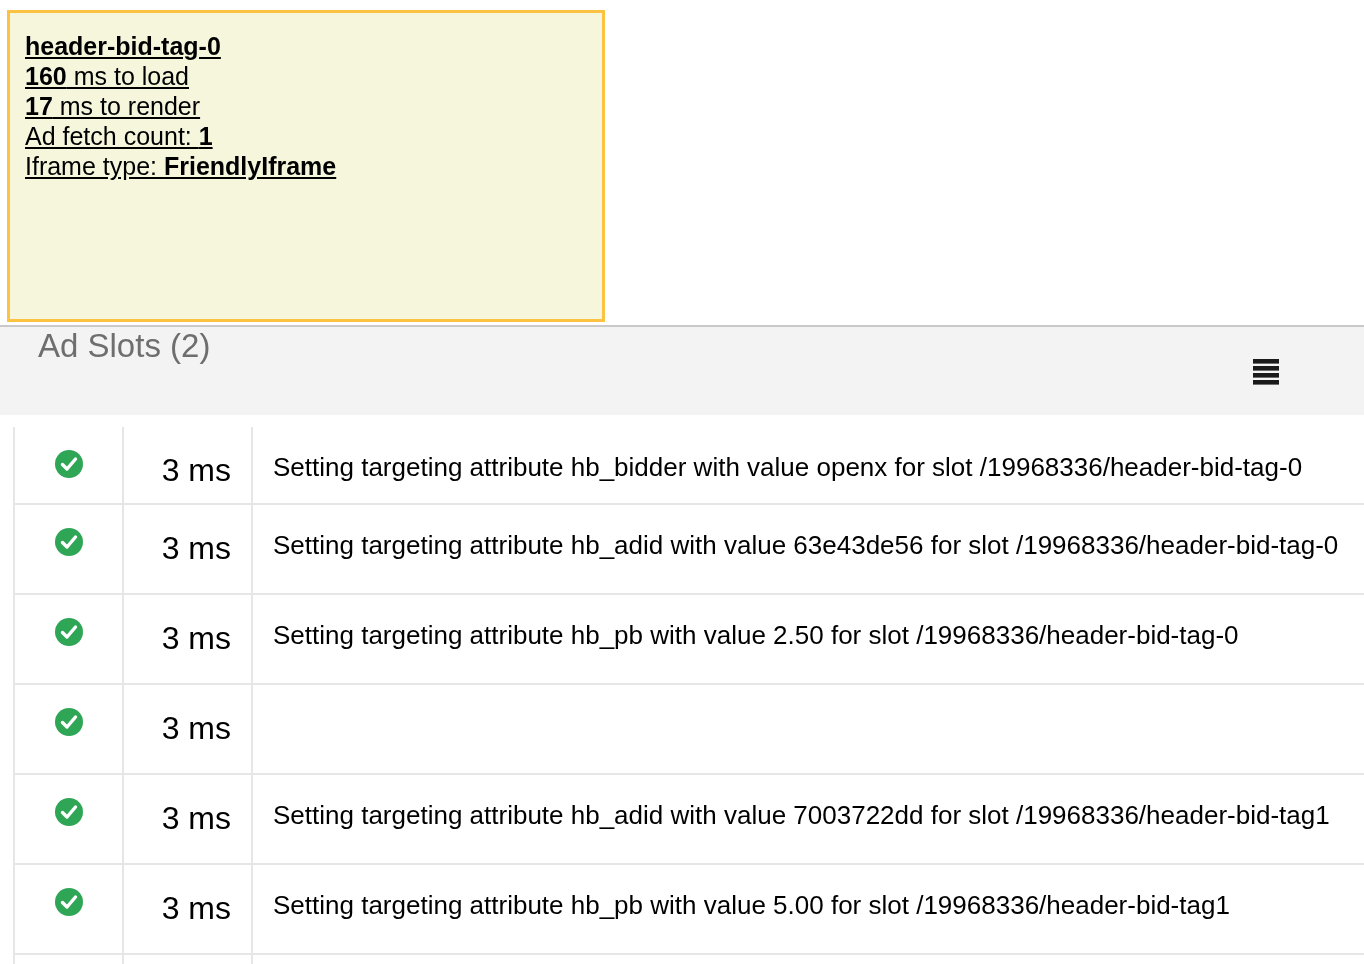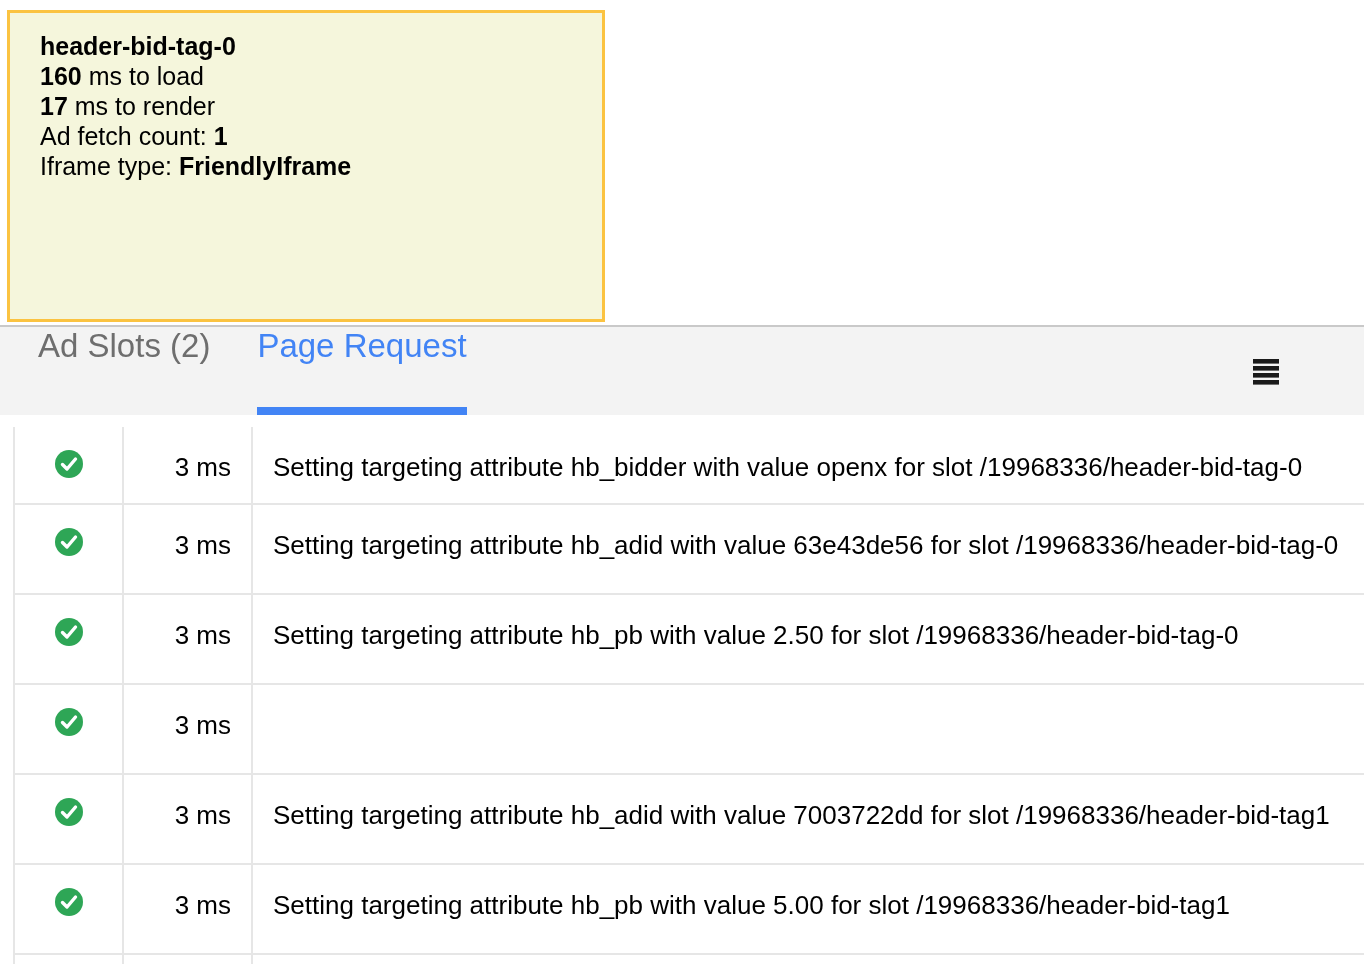--- a/index.html
+++ b/index.html
@@ -12,23 +12,24 @@
     position: relative;
   }
 
   
   .slot-overlay {
     position: absolute;
     left: 7px; top: 10px;
     width: 598px; height: 312px;
     background: #F5F6DC;
     border: 3px solid #FBC341;
-    padding: 18px 30px;
+    padding: 18px 15px;
     font-size: 25px;
     line-height: 30px;
+    text-decoration: underline;
   }
   .slot-overlay .line { white-space: pre-wrap; }
   .slot-overlay .b { font-weight: bold; }
 
   
   .tabbar {
     position: absolute;
     left: 0; top: 325px;
     width: 1364px; height: 90px;
     background: #F3F3F3;
@@ -77,21 +78,21 @@
     display: flex;
     justify-content: center;
     align-items: flex-start;
     padding-top: 22px;
   }
   .cell-time {
     width: 129px;
     border-right: 2px solid #E6E6E6;
     text-align: right;
     padding: 25px 20px 0 0;
-    font-size: 26px;
+    font-size: 32px;
   }
   .cell-message {
     flex: 1;
     padding: 25px 32px 0 20px;
     font-size: 26px;
     white-space: nowrap;
     overflow: hidden;
   }
 </style>
 </head>
@@ -101,24 +102,20 @@
   <div class="line b">header-bid-tag-0</div>
   <div class="line"><span class="b">160</span><span> ms to load</span></div>
   <div class="line"><span class="b">17</span><span> ms to render</span></div>
   <div class="line"><span>Ad fetch count: </span><span class="b">1</span></div>
   <div class="line"><span>Iframe type: </span><span class="b">FriendlyIframe</span></div>
 </div>
 
 <div class="tabbar">
   <div class="tab inactive">
     <span>Ad Slots (2)</span>
-  </div>
-  <div class="tab active">
-    <span>Page Request</span>
-    <div class="tab-underline"></div>
   </div>
   <div class="menu-btn">
     <svg width="28" height="28" viewBox="0 0 28 28">
       <rect x="1" y="2" width="26" height="4.6" fill="#1A1A1A"></rect>
       <rect x="1" y="9" width="26" height="4.6" fill="#1A1A1A"></rect>
       <rect x="1" y="16" width="26" height="4.6" fill="#1A1A1A"></rect>
       <rect x="1" y="23" width="26" height="4.6" fill="#1A1A1A"></rect>
     </svg>
   </div>
 </div>

